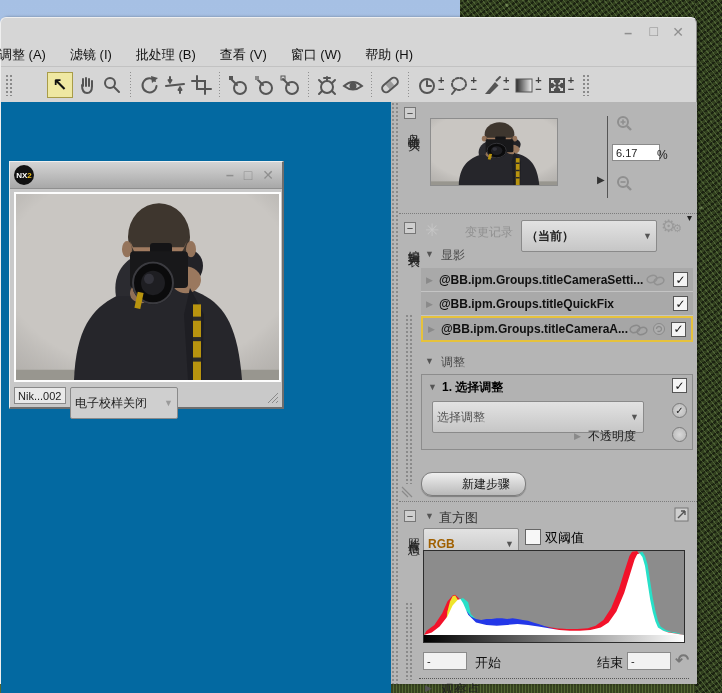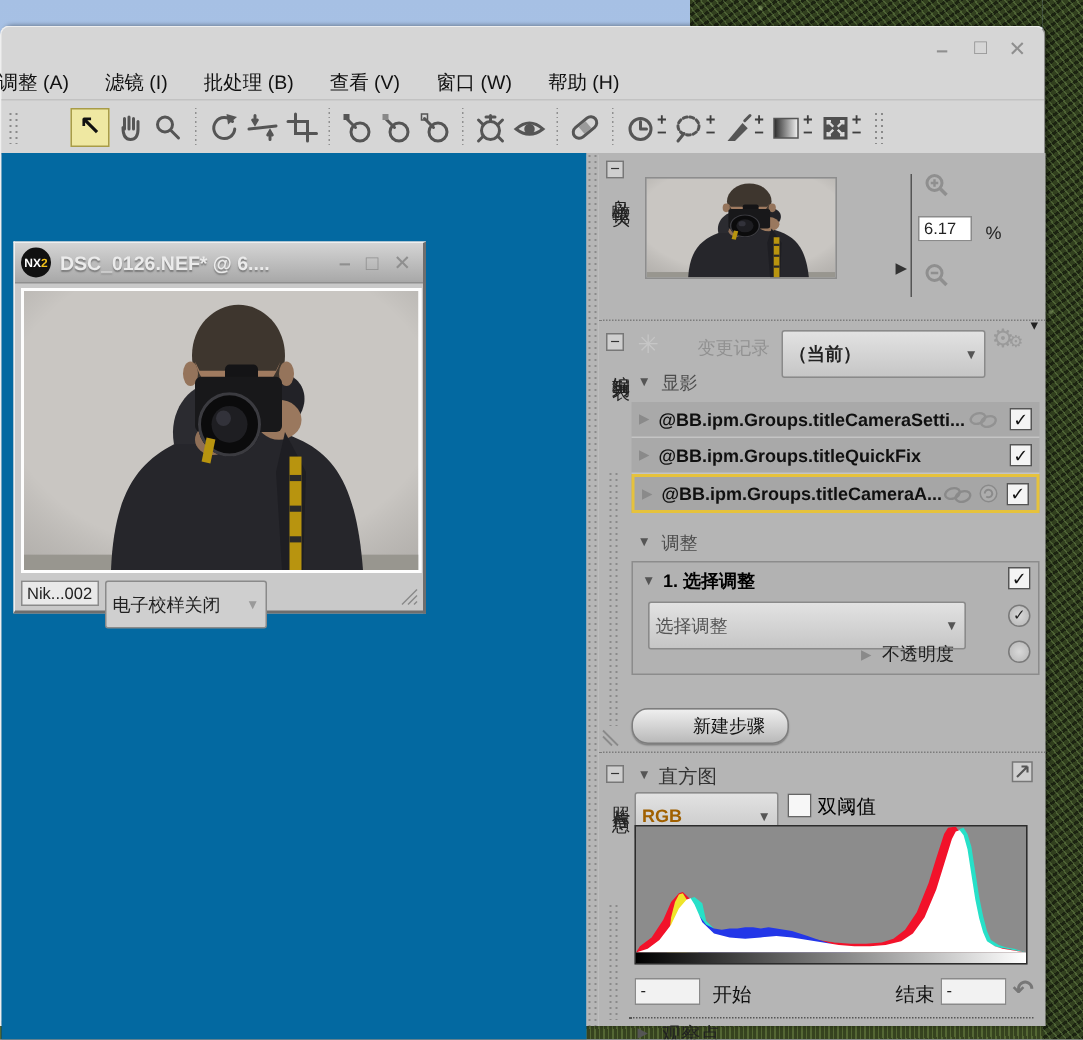--- a/index.html
+++ b/index.html
@@ -243,21 +243,20 @@
     </div>
 
     <div class="abs canvas">
 
       <div class="abs docwin">
         <div class="doctitle">
           <span class="nxicon">
               <span style="color:#fff;">NX</span>
               <span style="color:#f2c21a;">2</span>
             </span>
-          <span class="doctext">DSC_0126.NEF* @ 6....</span>
           <span class="winbtn" style="margin-left:auto;margin-right:10px;">–</span>
           <span class="winbtn" style="margin-right:10px;">□</span>
           <span class="winbtn" style="margin-right:8px;">✕</span>
         </div>
 
         <div class="abs" style="left:4px;top:30px;width:267px;height:190px;background:#fff;padding:0;border:2px solid #fdfdfd;box-sizing:border-box;">
           <svg width="263" height="186" viewBox="0 0 263 182" preserveAspectRatio="none">
             <g id="photoG">
               <rect width="263" height="182" fill="#c9c6c2"></rect>
               <rect width="263" height="182" fill="url(#vig)"></rect>
@@ -321,21 +320,21 @@
         </div>
         <div class="abs" style="left:208px;top:14px;width:1px;height:82px;background:#555;"></div>
         <span class="abs tri" style="left:198px;top:72px;font-size:10px;color:#333;">▶</span>
         <span class="abs" style="left:216px;top:12px;">
           <svg width="18" height="18">
               <circle cx="8" cy="8" r="5" fill="none" stroke="#8f8f8f" stroke-width="2"></circle>
               <path d="M8 5.5 V10.5 M5.5 8 H10.5" stroke="#8f8f8f" stroke-width="1.6"></path>
               <path d="M12 12 L16 16" stroke="#8f8f8f" stroke-width="2.4"></path>
             </svg>
           </span>
-        <input class="abs field" style="left: 213px; top: 42px; width: 36px; height: 17px; background: rgb(255, 255, 255);" value="6.17">
+        <input class="abs field" style="left: 213px; top: 42px; width: 48px; height: 17px; background: rgb(255, 255, 255);" value="6.17">
         <span class="abs" style="left:258px;top:46px;font-size:12px;color:#222;">%</span>
         <span class="abs" style="left:216px;top:72px;">
           <svg width="18" height="18">
               <circle cx="8" cy="8" r="5" fill="none" stroke="#8f8f8f" stroke-width="2"></circle>
               <path d="M5.5 8 H10.5" stroke="#8f8f8f" stroke-width="1.6"></path>
               <path d="M12 12 L16 16" stroke="#8f8f8f" stroke-width="2.4"></path>
             </svg>
           </span>
       </div>
 

